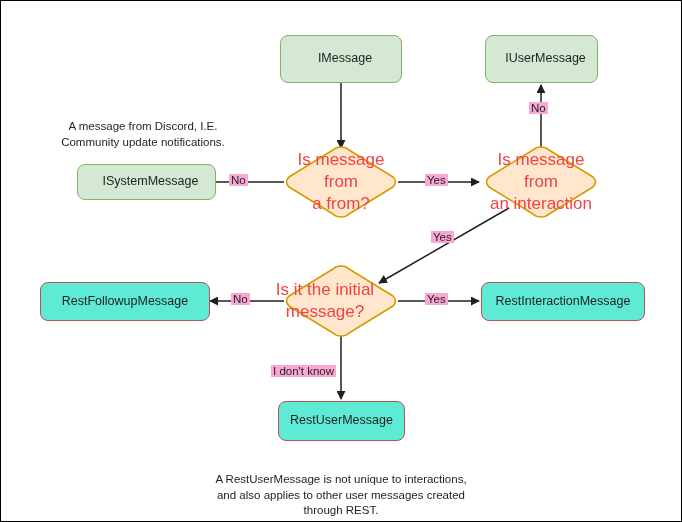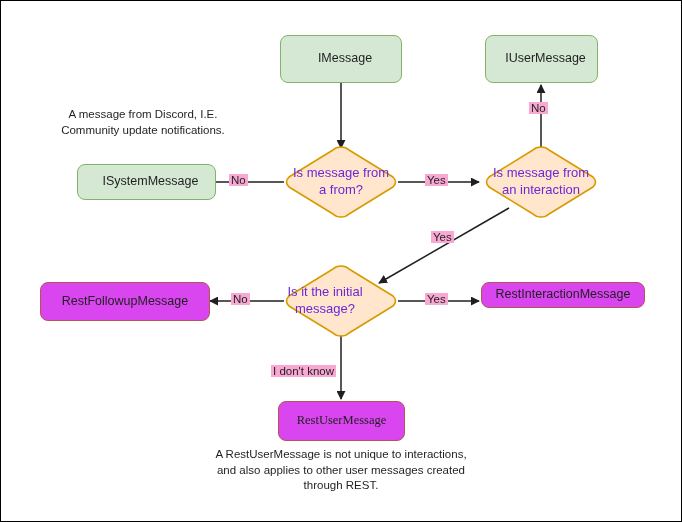--- a/index.html
+++ b/index.html
@@ -38,39 +38,39 @@
     line-height: 1.25;
     border-radius: 8px;
     z-index: 3;
   }
   .node-green {
     background: #d5e8d4;
     border: 1.4px solid #82b366;
     padding-left: 8px;
   }
   .node-red {
-    background: #d946ef;
+    background: #5eead4;
     border: 1.4px solid #b85450;
   }
   .diamond-wrap {
     position: absolute;
     z-index: 3;
   }
   .diamond-label {
     position: absolute;
     left: 0;
     top: 0;
     width: 100%;
     height: 100%;
     display: flex;
     align-items: center;
     justify-content: center;
     text-align: center;
-    font-size: 13px;
-    color: #6d28d9;
+    font-size: 17px;
+    color: #ef4444;
     line-height: 1.3;
     pointer-events: none;
   }
   .edge-label {
     position: absolute;
     font-size: 11.5px;
     color: #1f1f1f;
     background: #f9a8d4;
     padding: 0 2px;
     white-space: nowrap;
@@ -141,25 +141,25 @@
   </div>
 
   <div class="node node-green" style="left:76px; top:163px; width:139px; height:36px;">
     <span>ISystemMessage</span>
   </div>
 
   <div class="node node-red" style="left:39px; top:281px; width:170px; height:39px;">
     <span>RestFollowupMessage</span>
   </div>
 
-  <div class="node node-red" style="left:480px; top:281px; width:164px; height:26px;justify-content:center;">
+  <div class="node node-red" style="left:480px; top:281px; width:164px; height:39px;justify-content:center;">
     <span>RestInteractionMessage</span>
   </div>
 
-  <div class="node node-red" style="left:277px; top:400px; width:127px; height:40px;font-family:Liberation Serif, serif;">
+  <div class="node node-red" style="left:277px; top:400px; width:127px; height:40px;">
     <span>RestUserMessage</span>
   </div>
 
   <div class="diamond-wrap" style="left:283px; top:146px; width:114px; height:70px;">
     <div class="diamond-label">
       <span>
         <span>Is message from</span><br>
         <span>a from?</span>
       </span>
     </div>
@@ -190,20 +190,20 @@
   <div class="edge-label" style="left:528px; top:101px;">No</div>
 
   <div class="edge-label" style="left:430px; top:230px;">Yes</div>
 
   <div class="edge-label" style="left:230px; top:292px;">No</div>
 
   <div class="edge-label" style="left:424px; top:292px;">Yes</div>
 
   <div class="edge-label" style="left:270px; top:364px;">I don't know</div>
 
-  <div class="note" style="left:40px; top:106px; width:204px;text-align:center;">A message from Discord, I.E.
+  <div class="note" style="left:40px; top:118px; width:204px;text-align:center;">A message from Discord, I.E.
 Community update notifications.</div>
 
-  <div class="note" style="left:190px; top:446px; width:300px;">A RestUserMessage is not unique to interactions,
+  <div class="note" style="left:190px; top:471px; width:300px;">A RestUserMessage is not unique to interactions,
 and also applies to other user messages created
 through REST.</div>
 
 </div>
 
 </body></html>

